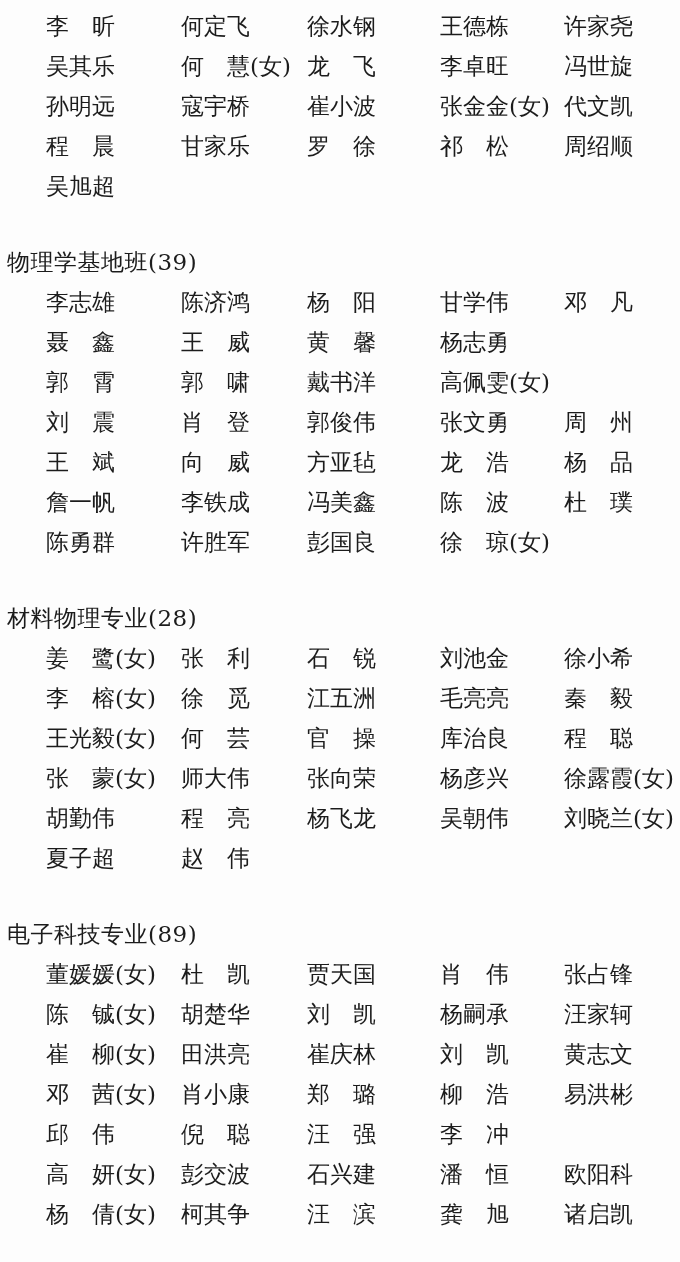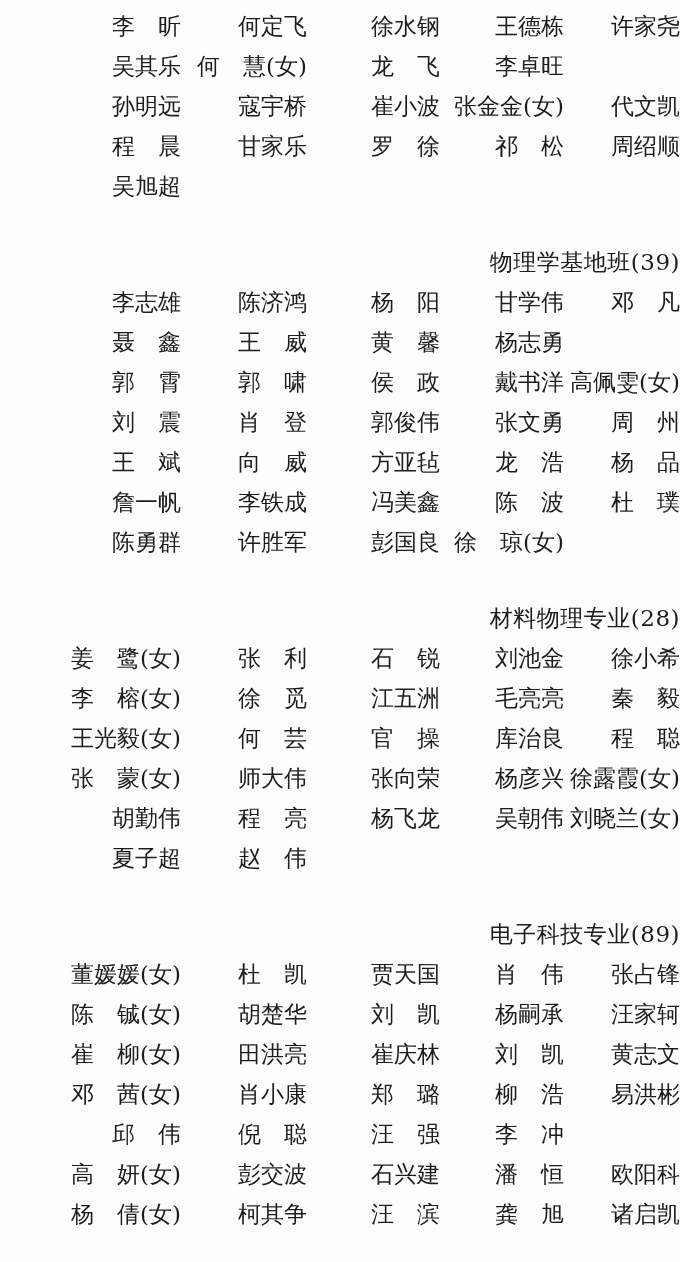--- a/index.html
+++ b/index.html
@@ -13,27 +13,27 @@
     overflow: hidden;
     font-family: "DejaVu Serif", "Liberation Serif", serif;
     color: #1c1c1c;
   }
   .page {
     box-sizing: border-box;
     width: 680px;
     height: 1262px;
     padding-top: 6px;
     overflow: hidden;
-    text-align: right;
   }
   .section-header {
     font-size: 23px;
     line-height: 40px;
     height: 40px;
     margin-top: 36px;
+    padding-left: 7px;
     white-space: nowrap;
     letter-spacing: 0.5px;
   }
   .name-row {
     display: grid;
     grid-template-columns: 135px 126px 133px 124px 1fr;
     padding-left: 46px;
     height: 40px;
     line-height: 40px;
   }
@@ -52,20 +52,21 @@
       <span class="name-cell">何定飞</span>
       <span class="name-cell">徐水钢</span>
       <span class="name-cell">王德栋</span>
       <span class="name-cell">许家尧</span>
     </div>
     <div class="name-row">
       <span class="name-cell">吴其乐</span>
       <span class="name-cell">何　慧(女)</span>
       <span class="name-cell">龙　飞</span>
       <span class="name-cell">李卓旺</span>
+      <span class="name-cell">冯世旋</span>
     </div>
     <div class="name-row">
       <span class="name-cell">孙明远</span>
       <span class="name-cell">寇宇桥</span>
       <span class="name-cell">崔小波</span>
       <span class="name-cell">张金金(女)</span>
       <span class="name-cell">代文凯</span>
     </div>
     <div class="name-row">
       <span class="name-cell">程　晨</span>
@@ -87,21 +88,20 @@
     </div>
     <div class="name-row">
       <span class="name-cell">聂　鑫</span>
       <span class="name-cell">王　威</span>
       <span class="name-cell">黄　馨</span>
       <span class="name-cell">杨志勇</span>
     </div>
     <div class="name-row">
       <span class="name-cell">郭　霄</span>
       <span class="name-cell">郭　啸</span>
-      <span class="name-cell">侯　政</span>
       <span class="name-cell">戴书洋</span>
       <span class="name-cell">高佩雯(女)</span>
     </div>
     <div class="name-row">
       <span class="name-cell">刘　震</span>
       <span class="name-cell">肖　登</span>
       <span class="name-cell">郭俊伟</span>
       <span class="name-cell">张文勇</span>
       <span class="name-cell">周　州</span>
     </div>

